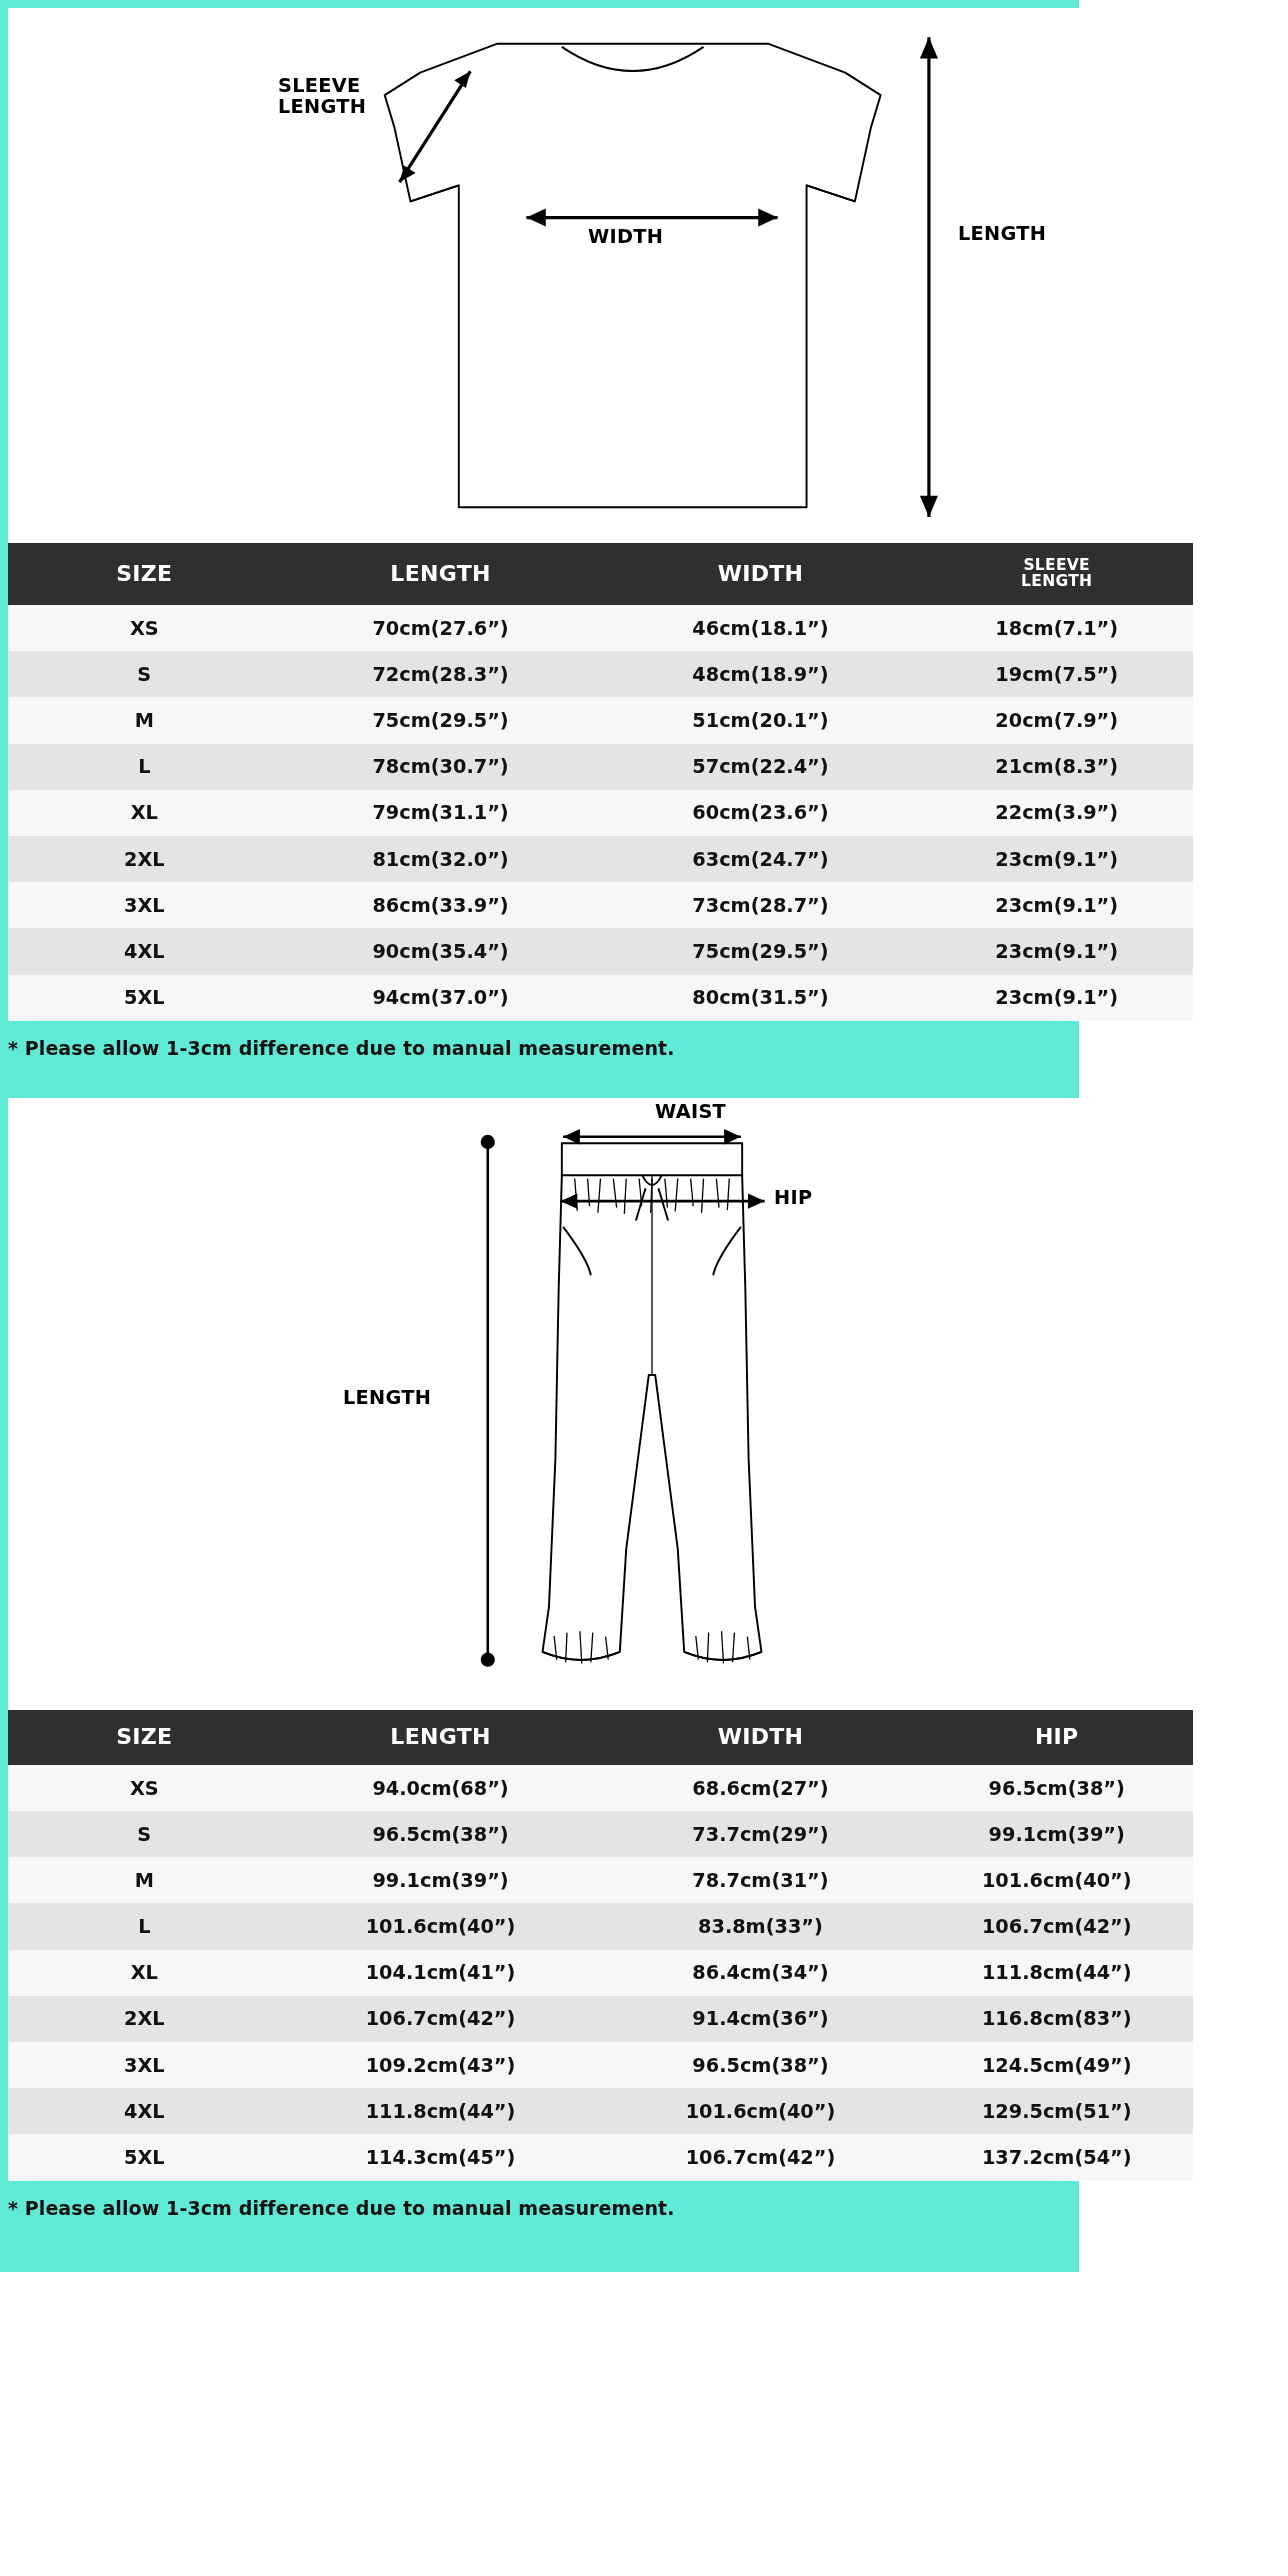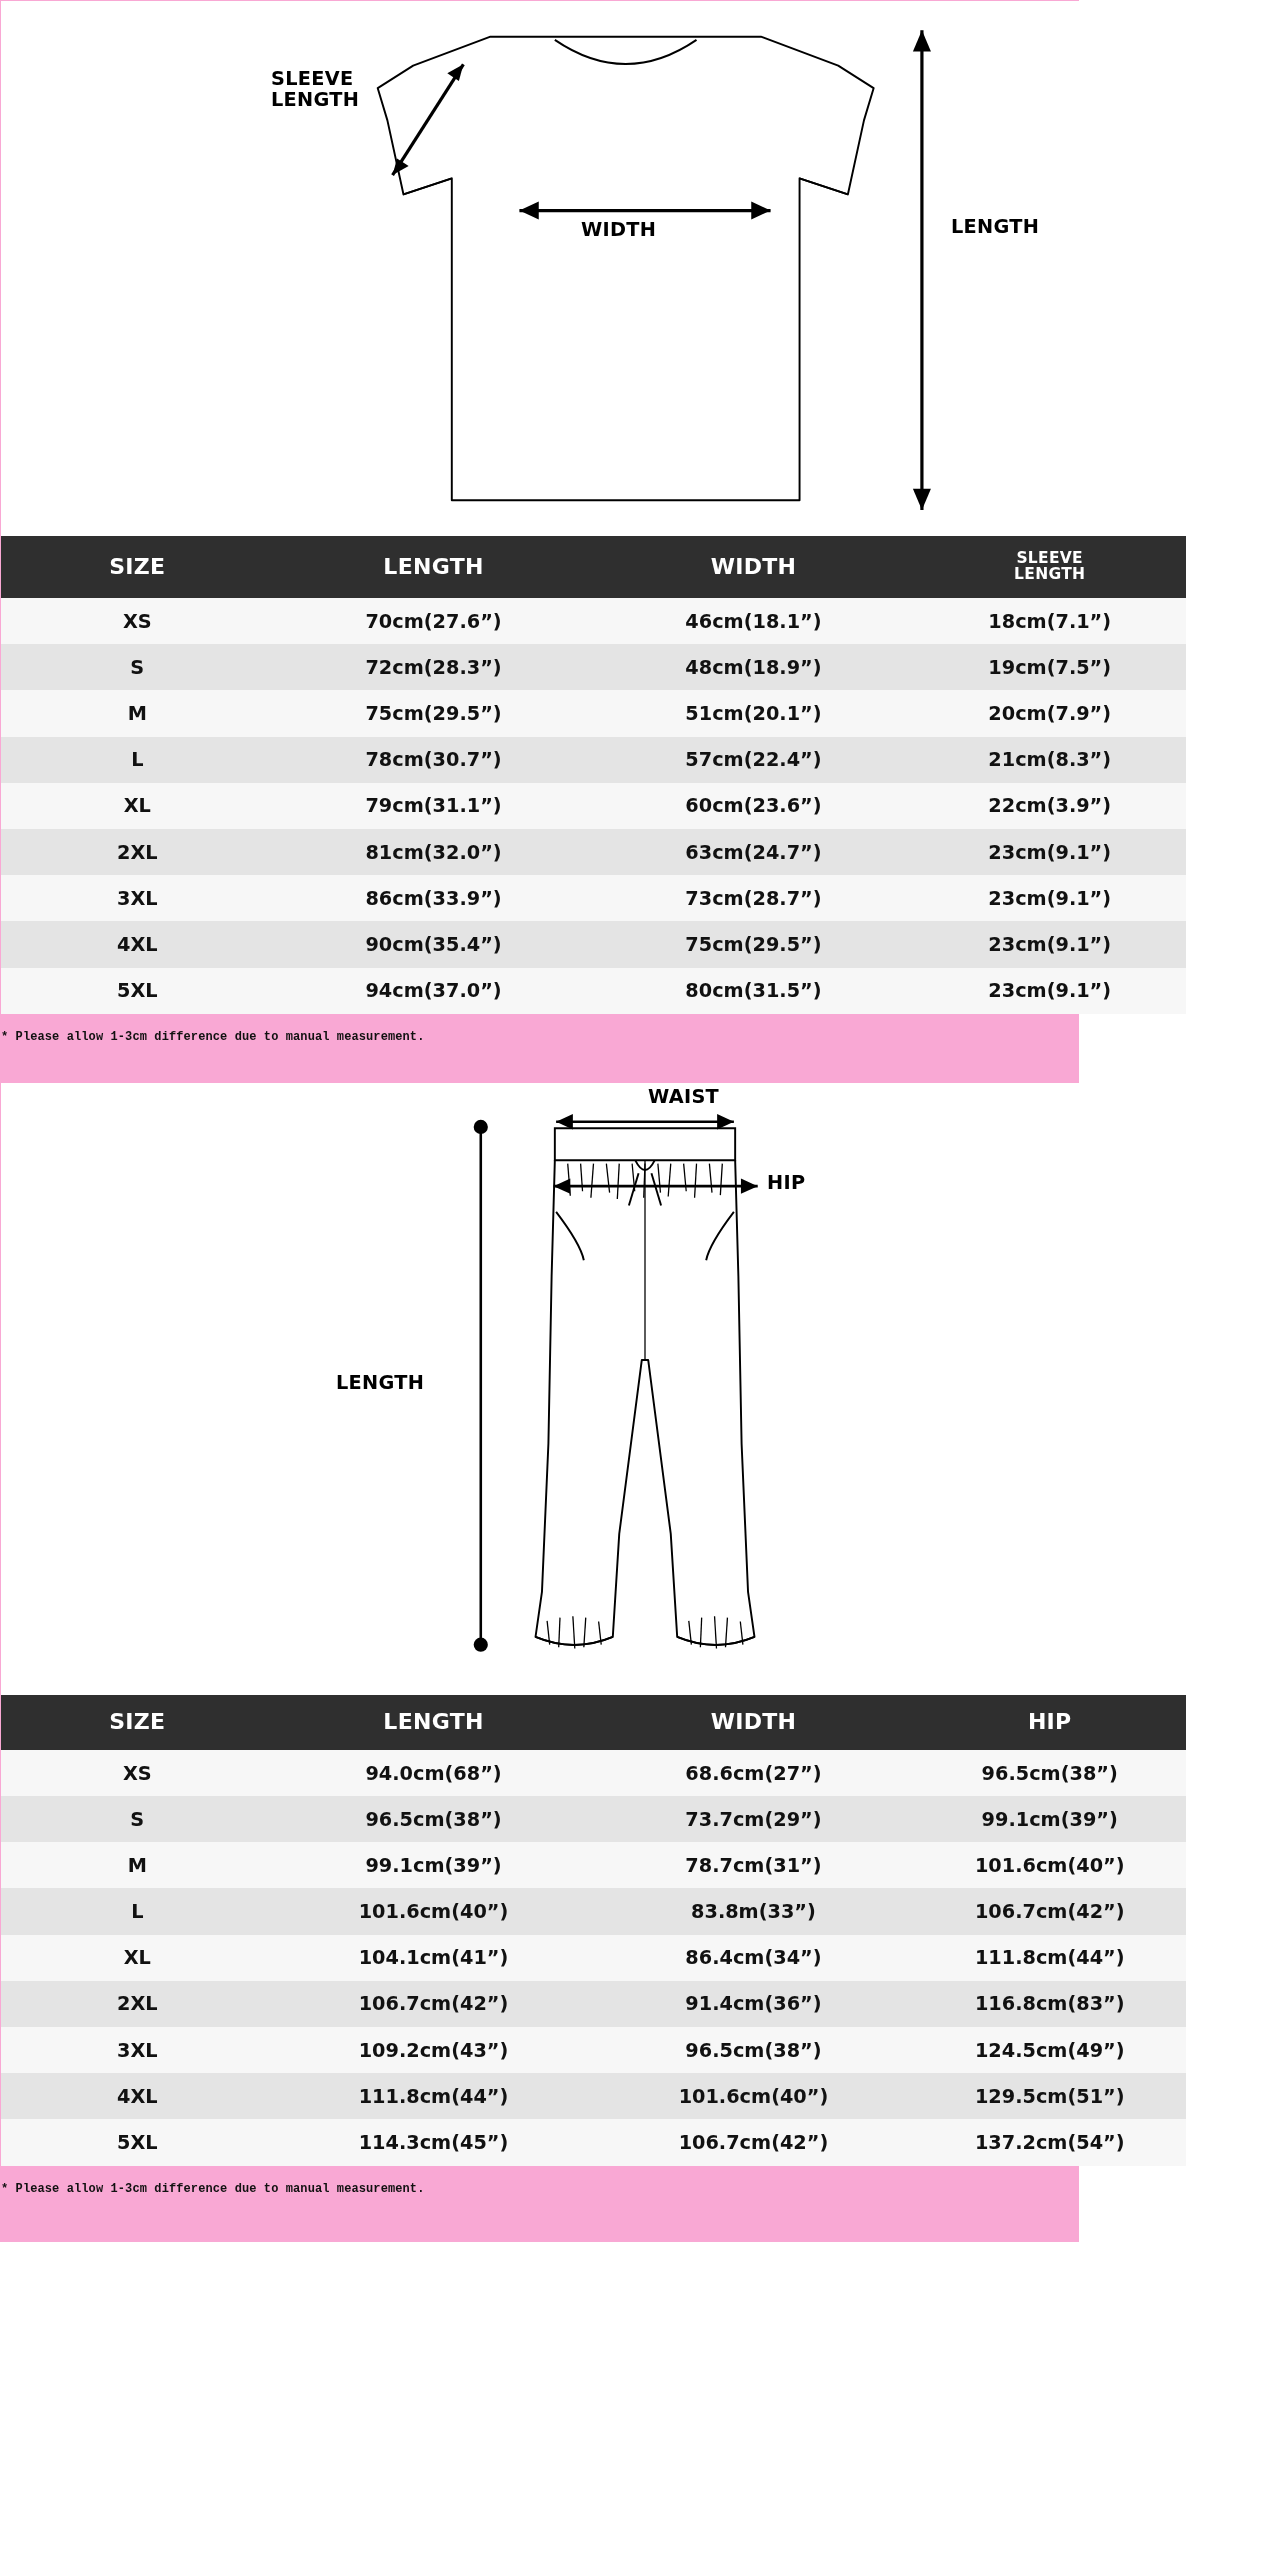--- a/index.html
+++ b/index.html
@@ -9,22 +9,22 @@
   }
   body {
     width: 1288px;
     font-family: "DejaVu Sans", "Liberation Sans", sans-serif;
     color: #111111;
     -webkit-font-smoothing: antialiased;
   }
   .page {
     width: 1079px;
     box-sizing: border-box;
-    padding: 1px;
-    background: #f9a8d4;
+    padding: 8px;
+    background: #5eead4;
   }
 
   
   .diagram {
     position: relative;
     width: 1288px;
     background: #ffffff;
   }
   .diagram-shirt { height: 535px; }
   .diagram-pants { height: 612px; }
@@ -75,25 +75,24 @@
     text-align: center;
     padding: 11.6px 0;
     color: #111111;
   }
   table.size-table tbody tr:nth-child(odd) { background: #f7f7f7; }
   table.size-table tbody tr:nth-child(even) { background: #e4e4e4; }
 
   .note {
     width: 1185px;
     margin: 16.7px auto 0 auto;
-    font-size: 12px;
+    font-size: 19px;
     font-weight: 700;
     color: #111111;
     letter-spacing: 0.1px;
-    font-family: Liberation Mono, monospace;
   }
   .spacer-md { height: 39px; }
   .spacer-lg { height: 45px; }
 </style>
 </head>
 <body>
 
 <div class="page">
 
   <div class="diagram diagram-shirt">

